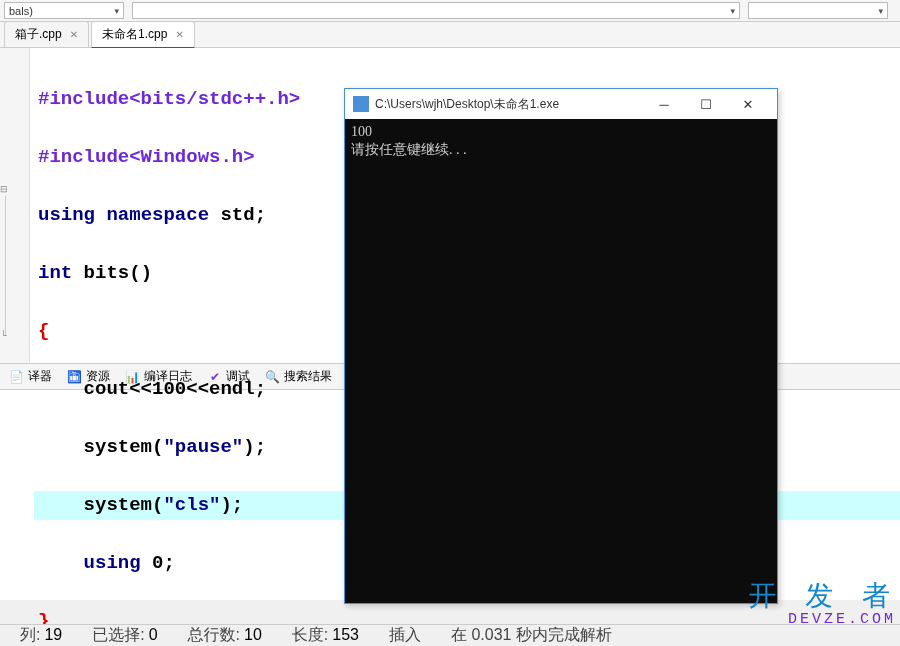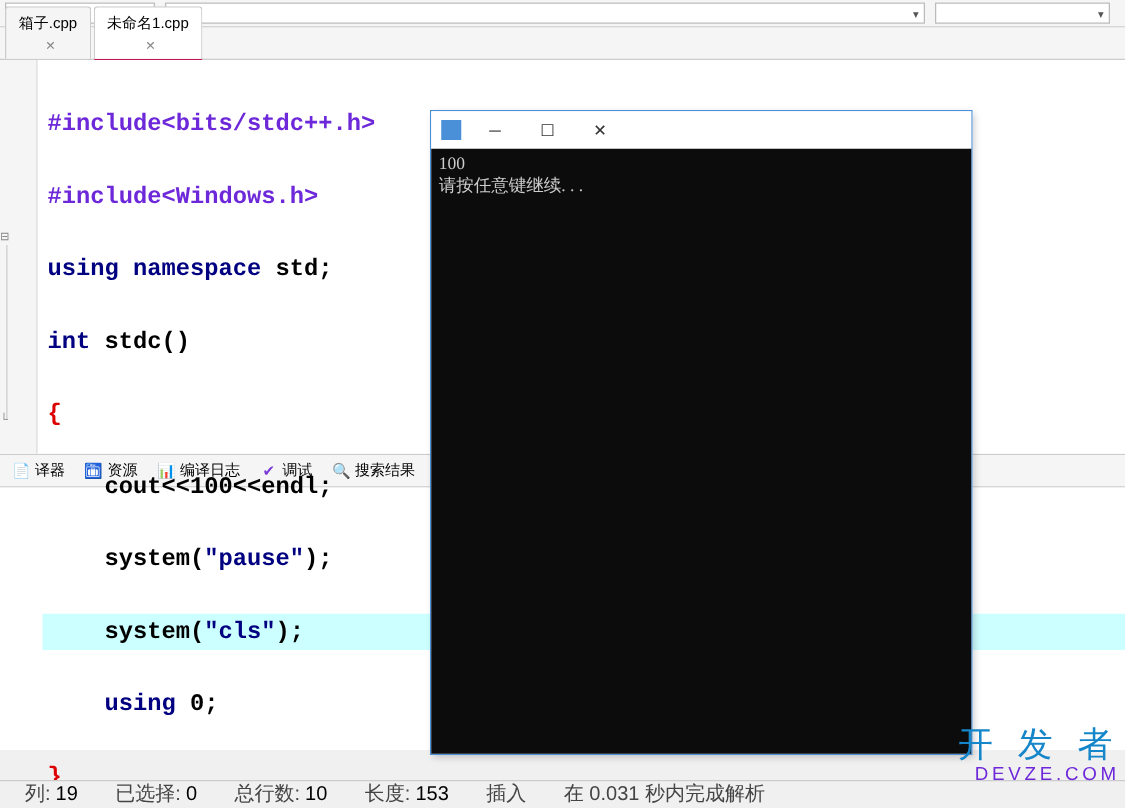--- a/index.html
+++ b/index.html
@@ -49,21 +49,20 @@
   background: #f5f5f5;
   border: 1px solid #ccc;
   border-bottom: none;
   font-size: 12px;
   margin-right: 2px;
   border-radius: 3px 3px 0 0;
   cursor: pointer;
   display: flex;
   align-items: center;
   gap: 4px;
-  flex-direction: column;
 }
 .tab.active {
   background: #fff;
   border-bottom: 1px solid #be185d;
   position: relative;
   top: 1px;
 }
 .tab-close { font-size: 10px; color: #888; margin-left: 4px; }
 .editor {
   background: #fff;
@@ -169,21 +168,21 @@
   white-space: pre;
 }
 .watermark {
   position: absolute;
   right: 4px;
   bottom: 18px;
   font-size: 28px;
   color: #1486C9;
   letter-spacing: 6px;
   font-weight: 400;
-  font-family: Liberation Sans, sans-serif;
+  font-family: Liberation Mono, monospace;
 }
 .watermark .sub { font-size: 15px; letter-spacing: 3px; color: #6d28d9; display: block; text-align: right; margin-top: -4px; }
 </style>
 </head>
 <body>
 
 <div class="toolbar-top">
   <div class="dropdown-small">
     <span>bals)</span>
     <span class="arrow">▾</span>
@@ -212,21 +211,21 @@
 <div class="editor">
   <div class="gutter">
     <div class="fold" style="top:136px">⊟</div>
     <div class="fold-line" style="top:148px;height:140px;"></div>
     <div class="fold" style="top:282px">└</div>
   </div>
   <div class="code">
 <div class="line"><span class="pp">#include</span><span class="pp">&lt;bits/stdc++.h&gt;</span></div>
 <div class="line"><span class="pp">#include</span><span class="pp">&lt;Windows.h&gt;</span></div>
 <div class="line"><span class="kw">using</span> <span class="kw">namespace</span><span> std;</span></div>
-<div class="line"><span class="kw">int</span><span class="fn"> stdc</span><span class="paren">()</span></div>
+<div class="line"><span class="kw">int</span><span class="fn"> bits</span><span class="paren">()</span></div>
 <div class="line"><span class="brace">{</span></div>
 <div class="line"><span>    cout&lt;&lt;</span><span class="num">100</span><span>&lt;&lt;endl;</span></div>
 <div class="line"><span>    system(</span><span class="str">"pause"</span><span>);</span></div>
 <div class="line highlight"><span>    system(</span><span class="str">"cls"</span><span>);</span></div>
 <div class="line"><span>    </span><span class="kw">using</span><span> </span><span class="num">0</span><span>;</span></div>
 <div class="line"><span class="brace">}</span></div>
   </div>
 </div>
 
 <div class="bottom-tabs">
@@ -262,20 +261,21 @@
   <span><span class="label">已选择:</span><span class="val">0</span></span>
   <span><span class="label">总行数:</span><span class="val">10</span></span>
   <span><span class="label">长度:</span><span class="val">153</span></span>
   <span>插入</span>
   <span>在 0.031 秒内完成解析</span>
 </div>
 
 <div class="console-window">
   <div class="title-bar">
     <span class="app-icon"></span>
+    <span class="title-text">C:\Users\wjh\Desktop\未命名1.exe</span>
     <div class="win-controls">
       <div class="win-btn">─</div>
       <div class="win-btn">☐</div>
       <div class="win-btn close">✕</div>
     </div>
   </div>
   <div class="console-body"><span>100</span>
 <span>请按任意键继续. . .</span></div>
 </div>
 

